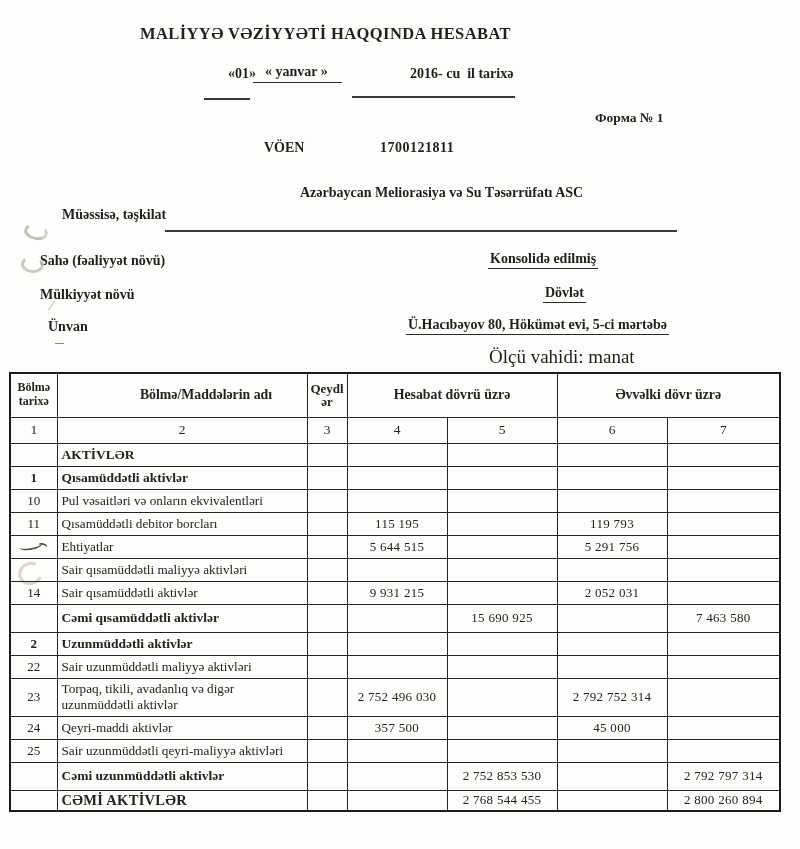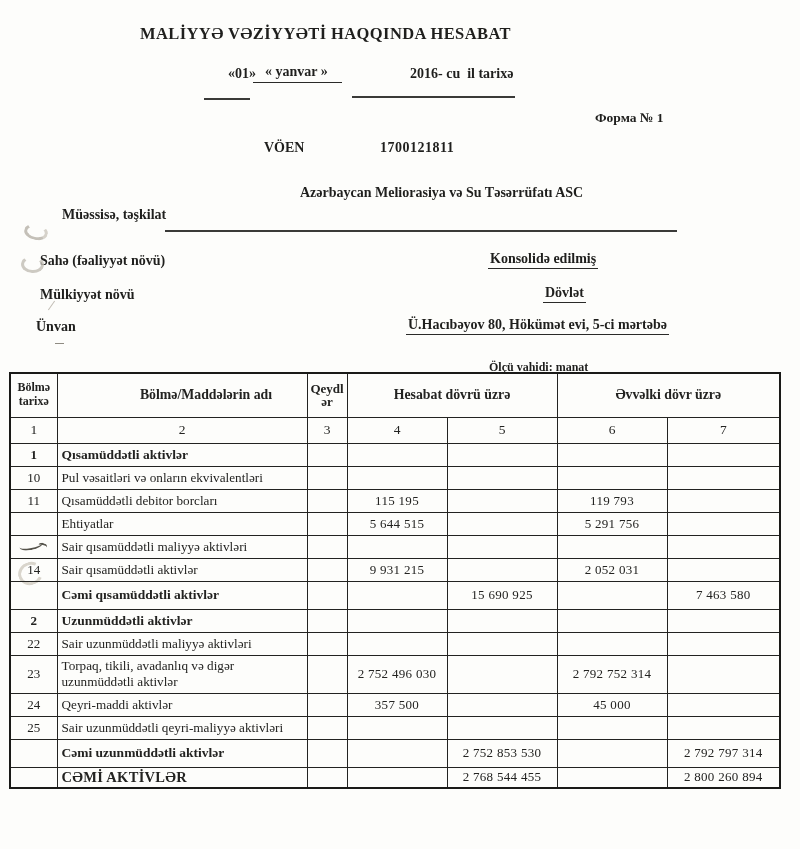--- a/index.html
+++ b/index.html
@@ -24,23 +24,23 @@
   .voen-value { left:380px; top:140px; font-size:14px; font-weight:bold; letter-spacing:.5px; }
   .org-label  { left:62px;  top:185px; font-size:14px; font-weight:bold;margin-top:22px; }
   .org-value  { left:300px; top:185px; font-size:14px; font-weight:bold; }
   .org-underline { left:165px; top:220px; width:512px; height:12px; border-bottom:2px solid #3a3a38; }
   .field-label { font-size:14px; font-weight:bold; }
   .field-value { font-size:14px; font-weight:bold; border-bottom:1.8px solid #2a2a28; padding:0 2px 1px; }
   .sector-label { left:40px;  top:253px; }
   .sector-value { left:488px; top:251px; }
   .owner-label  { left:40px;  top:287px;font-family:Liberation Serif, serif; }
   .owner-value  { left:543px; top:285px; }
-  .addr-label   { left:36px;  top:319px; }
+  .addr-label   { left:48px;  top:319px; }
   .addr-value   { left:406px; top:317px; }
-  .unit-note    { left:489px; top:360px; font-size:12px; font-weight:bold; }
+  .unit-note    { left:489px; top:346px; font-size:19px; font-weight:normal; }
 
   
   .artifact { position:absolute; pointer-events:none; }
   .arc1 { left:24px; top:224px; width:24px; height:16px;
           border:3px solid #b7b2a8; border-top-color:transparent; border-right-color:#cdc8bf;
           border-radius:50%; transform:rotate(12deg); opacity:.8; }
   .arc2 { left:21px; top:256px; width:23px; height:17px;
           border:3px solid #beb9b0; border-top-color:transparent;
           border-radius:50%; transform:rotate(4deg); opacity:.75; }
   .tick1 { left:46px; top:305px; width:11px; height:1px; border-top:1.6px solid #c2bdb4; transform:rotate(-55deg); }
@@ -146,20 +146,29 @@
           <th class="th-num">2</th>
           <th class="th-num">3</th>
           <th class="th-num">4</th>
           <th class="th-num">5</th>
           <th class="th-num">6</th>
           <th class="th-num">7</th>
         </tr>
       </thead>
       <tbody>
           <tr class="kind-section">
+            <td class="code-cell"></td>
+            <td class="name-cell">AKTİVLƏR</td>
+            <td class="num-cell"></td>
+            <td class="num-cell"></td>
+            <td class="num-cell"></td>
+            <td class="num-cell"></td>
+            <td class="num-cell"></td>
+          </tr>
+          <tr class="kind-section">
             <td class="code-cell">1</td>
             <td class="name-cell">Qısamüddətli aktivlər</td>
             <td class="num-cell"></td>
             <td class="num-cell"></td>
             <td class="num-cell"></td>
             <td class="num-cell"></td>
             <td class="num-cell"></td>
           </tr>
           <tr class="kind-item">
             <td class="code-cell">10</td>

